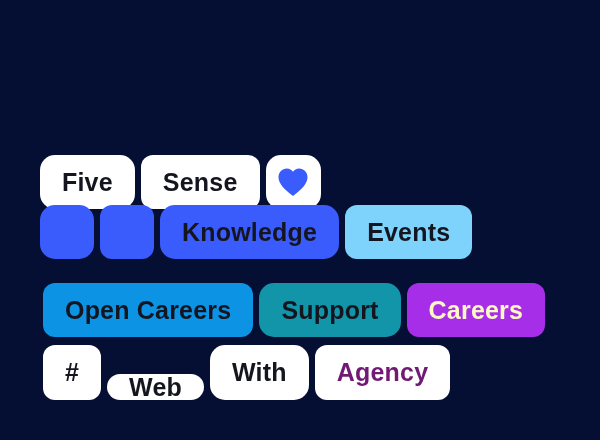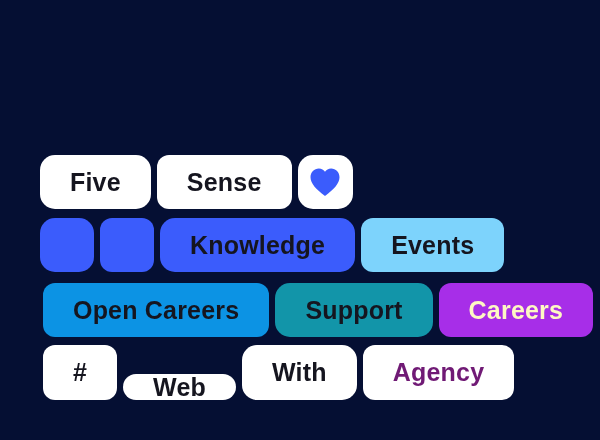--- a/index.html
+++ b/index.html
@@ -10,28 +10,28 @@
     font-family:"Liberation Sans", sans-serif;
   }
   .row{
     position:absolute;
     display:flex;
     align-items:stretch;
     column-gap:6px;
     height:54px;
   }
   .row-0{top:155px;left:40px;}
-  .row-1{top:218px;left:40px;}
+  .row-1{top:205px;left:40px;}
   .row-2{top:283px;left:43px;}
   .row-3{top:345px;left:43px;height:55px;}
   .chip{
     display:flex;
     align-items:center;
     justify-content:center;
-    padding:0 30px;
+    padding:0 22px;
     font-size:25px;
     font-weight:700;
     letter-spacing:0.2px;
     box-sizing:border-box;
     white-space:nowrap;
     user-select:none;
   }
   .chip.kind-block{width:54px;padding:0;}
   .chip.kind-icon{width:55px;padding:0;}
   .shape-rounded{border-radius:15px;}

